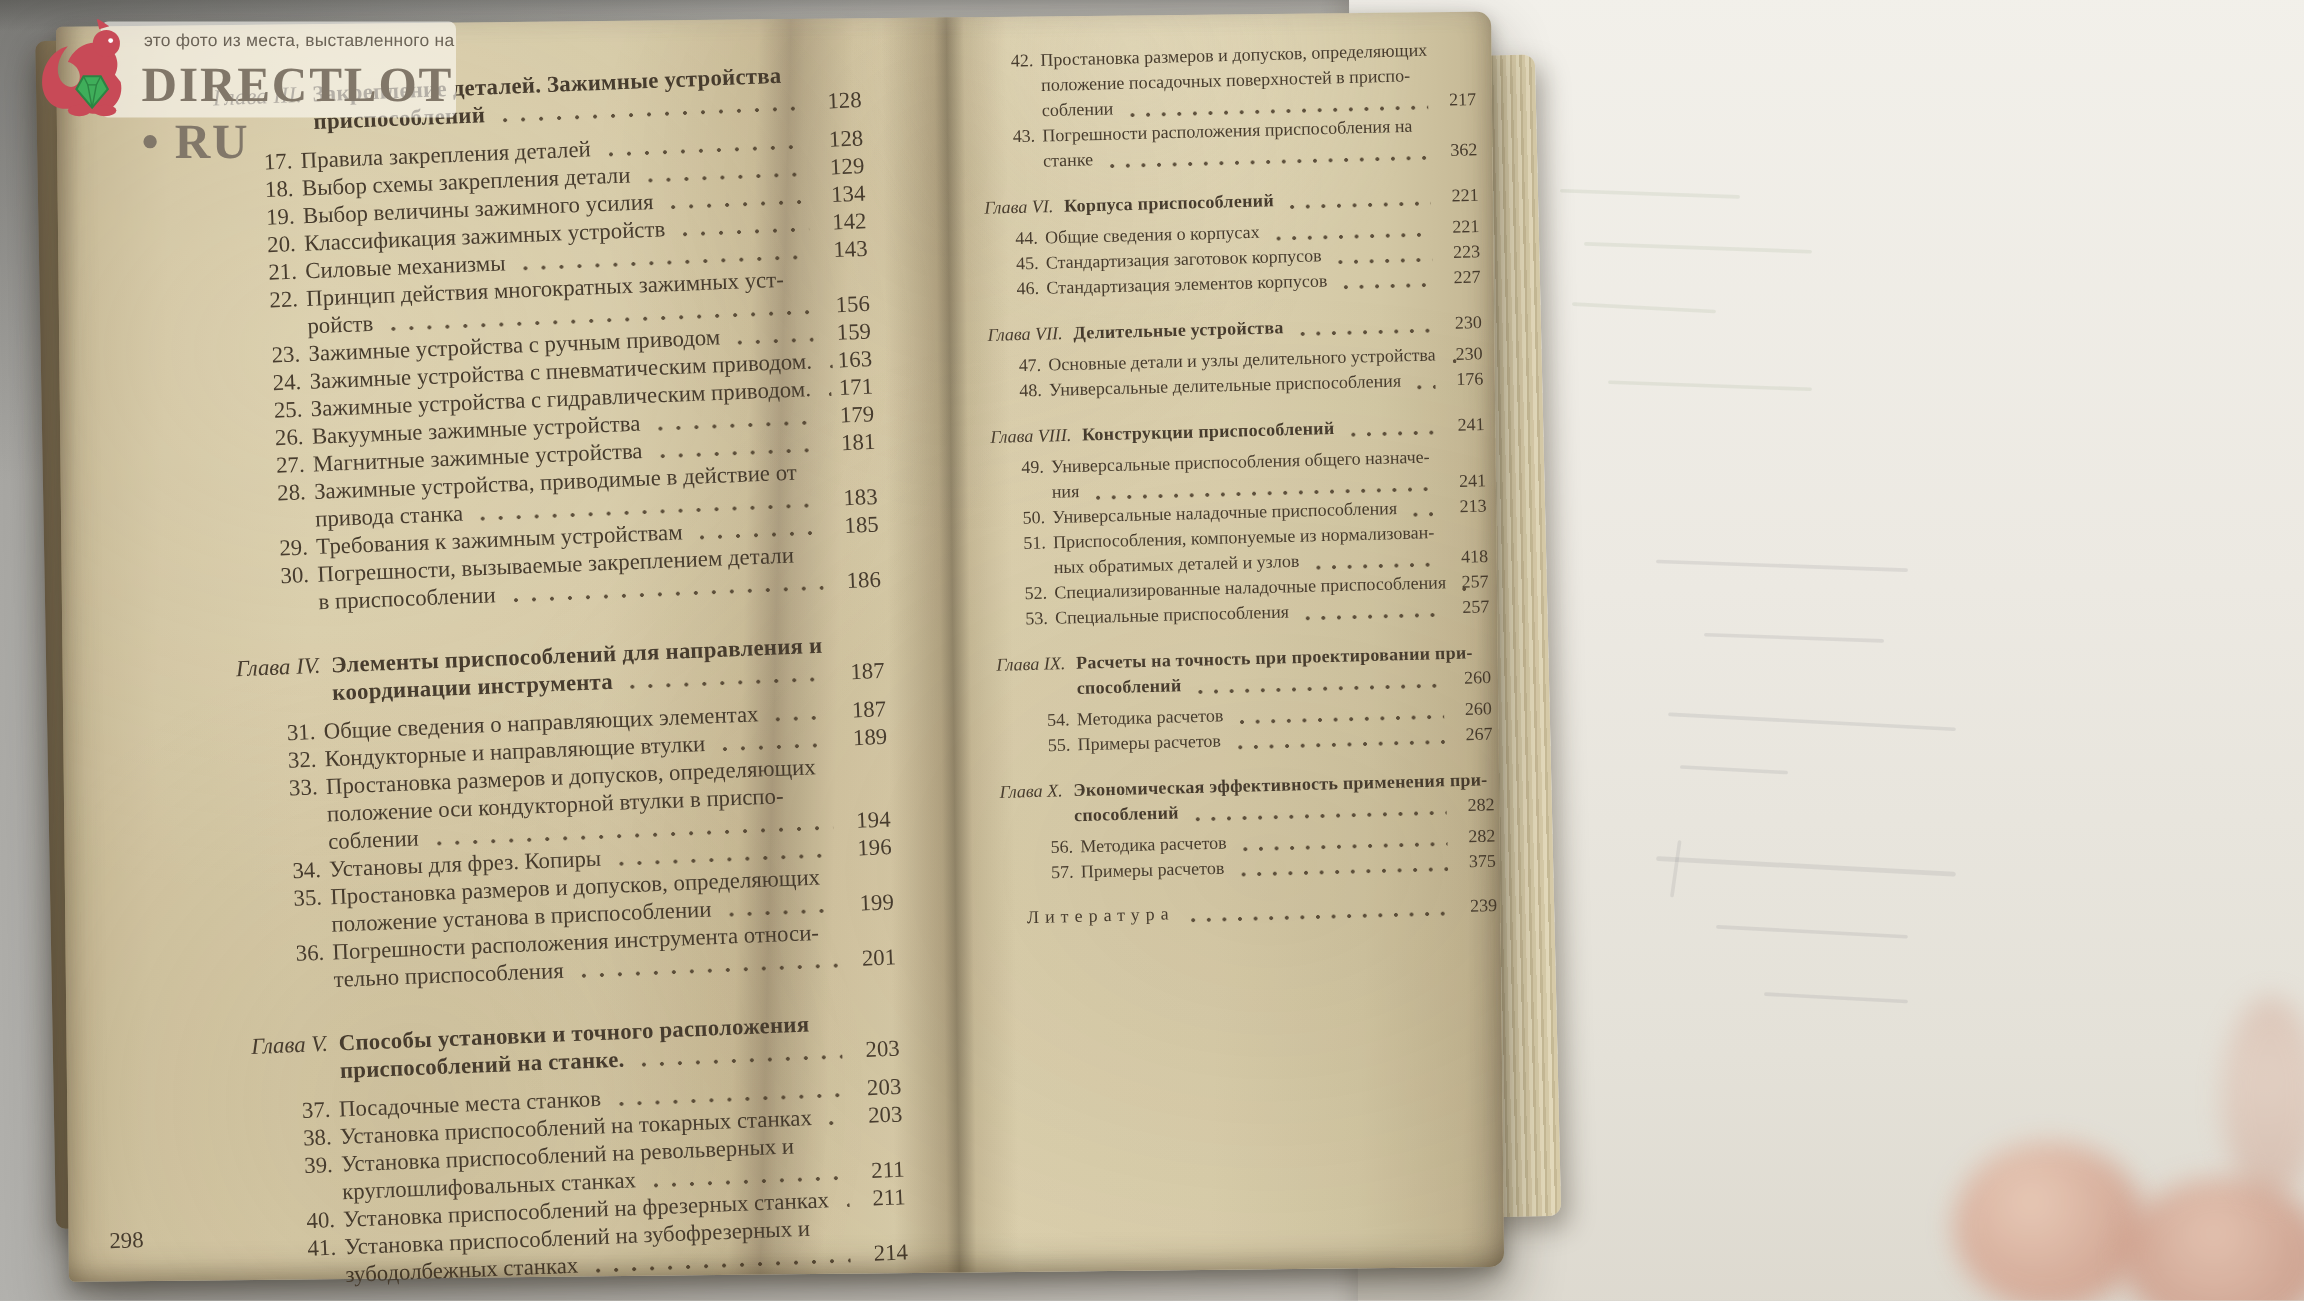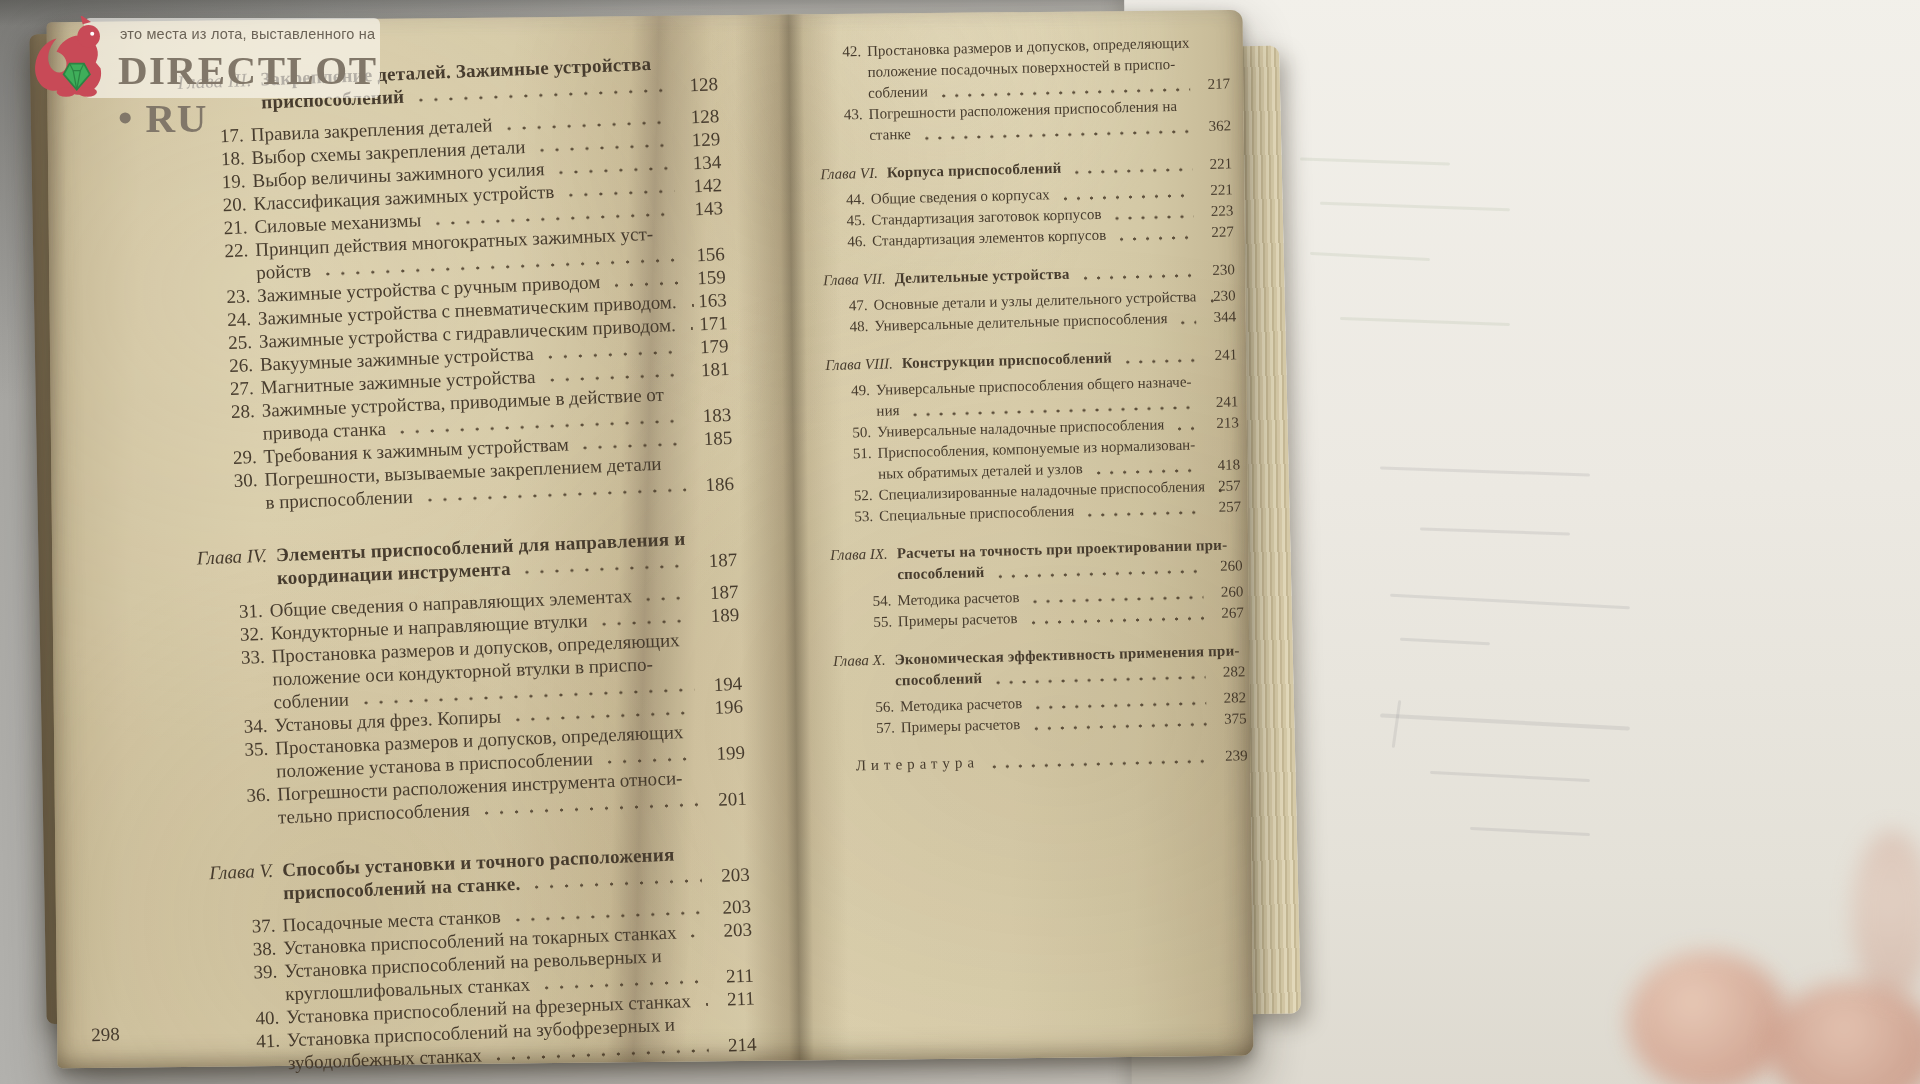--- a/index.html
+++ b/index.html
@@ -533,21 +533,21 @@
           <div class="col-page">230</div>
         </div>
         <div class="toc-row entry">
           <div class="col-num">48.</div>
           <div class="col-body">
             <div class="line">
               <span>Универсальные делительные приспособления</span>
               <i class="leader"></i>
             </div>
           </div>
-          <div class="col-page">344</div>
+          <div class="col-page">176</div>
         </div>
         <div class="toc-row chapter">
           <div class="col-label">Глава VIII.</div>
           <div class="col-body">
             <div class="line">
               <span>Конструкции приспособлений</span>
               <i class="leader"></i>
             </div>
           </div>
           <div class="col-page">241</div>
@@ -703,17 +703,17 @@
       <circle cx="49" cy="17" r="9.5" fill="#c84a57"></circle>
       <path d="M44 7 L42 -1 L51 5 Z" fill="#c84a57"></path>
       <circle cx="52" cy="15" r="1.7" fill="#fff"></circle>
       <ellipse cx="30" cy="64" rx="8" ry="4" fill="#c84a57"></ellipse>
       <ellipse cx="48" cy="64" rx="8" ry="4" fill="#c84a57"></ellipse>
       <polygon points="33,40 45,40 50,49 39,62 28,49" fill="#3fae5a" stroke="#2c8443" stroke-width="1.5"></polygon>
       <polyline points="33,40 36,46 42,46 45,40" fill="none" stroke="#2c8443" stroke-width="1"></polyline>
       <line x1="36" y1="46" x2="39" y2="62" stroke="#2c8443" stroke-width="1"></line>
       <line x1="42" y1="46" x2="39" y2="62" stroke="#2c8443" stroke-width="1"></line>
     </svg>
-    <div class="wm-line1">это места из лота, выставленного на</div>
+    <div class="wm-line1">это фото из места, выставленного на</div>
     <div class="wm-brand">DIRECTLOT • RU</div>
   </div>
 
 </div>
 
 </body></html>

